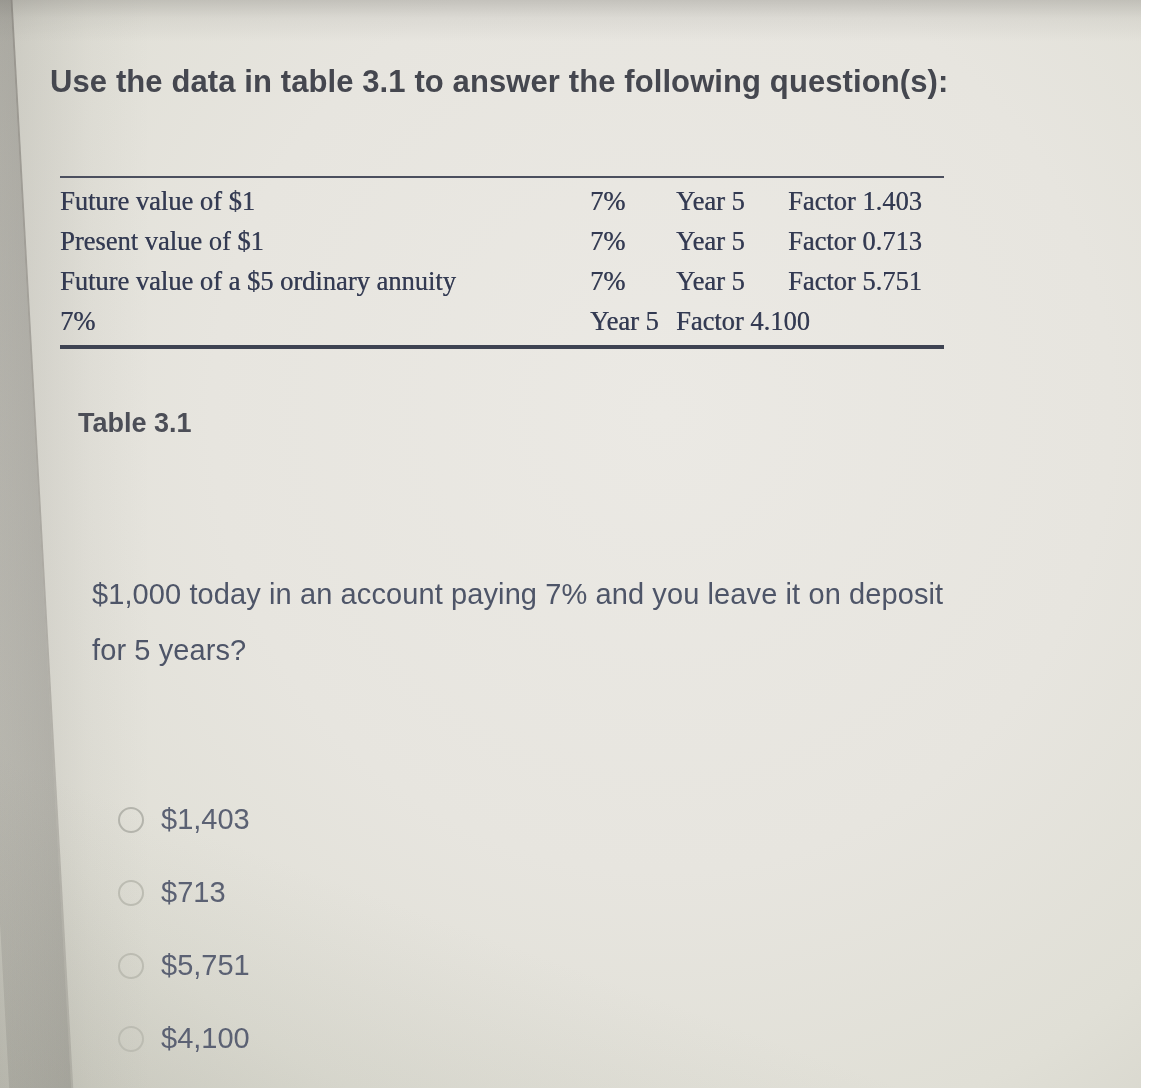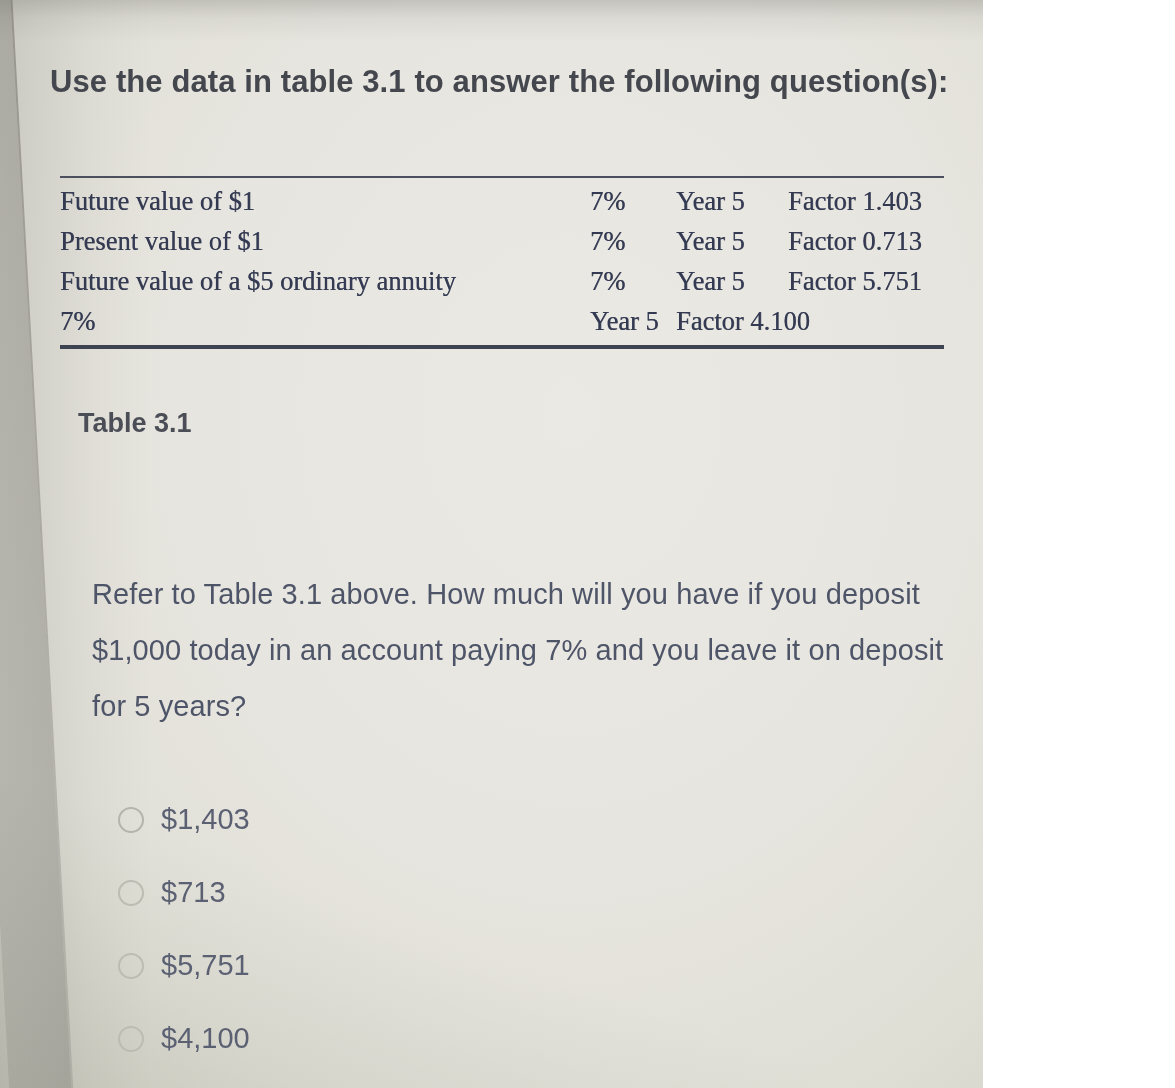--- a/index.html
+++ b/index.html
@@ -1,21 +1,21 @@
 <!DOCTYPE html>
 <html><head>
 <meta charset="utf-8">
 <style>
   * { margin:0; padding:0; box-sizing:border-box; }
   html,body { width:1175px; height:1088px; }
   body { font-family:"Liberation Sans", sans-serif; }
 
   .page {
     position:relative;
-    width:983px; height:1088px;
+    width:1141px; height:1088px;
     overflow:hidden;
     background:
       linear-gradient(180deg, rgba(138,136,130,0.38) 0px, rgba(138,136,130,0.12) 18px, rgba(138,136,130,0) 42px),
       linear-gradient(90deg, rgba(118,116,110,0.20) 0px, rgba(118,116,110,0.05) 90px, rgba(118,116,110,0) 150px),
       linear-gradient(200deg, rgba(150,150,140,0) 78%, rgba(150,152,138,0.22) 100%),
       radial-gradient(ellipse at 58% 38%, #ebe9e4 0%, #e7e5df 48%, #e0dfd6 78%, #d3d2c8 100%);
     text-decoration: underline;
   }
 
   
@@ -107,21 +107,20 @@
     <div class="trow">
       <span>7%</span>
       <span>Year 5</span>
       <span>Factor 4.100</span>
     </div>
   </div>
 
   <div class="caption">Table 3.1</div>
 
   <div class="question">
-    <div>Refer to Table 3.1 above. How much will you have if you deposit</div>
     <div>$1,000 today in an account paying 7% and you leave it on deposit</div>
     <div>for 5 years?</div>
   </div>
 
   <div class="options">
     <div class="option">
       <span class="radio"></span>
       <span class="option-label">$1,403</span>
     </div>
     <div class="option">

